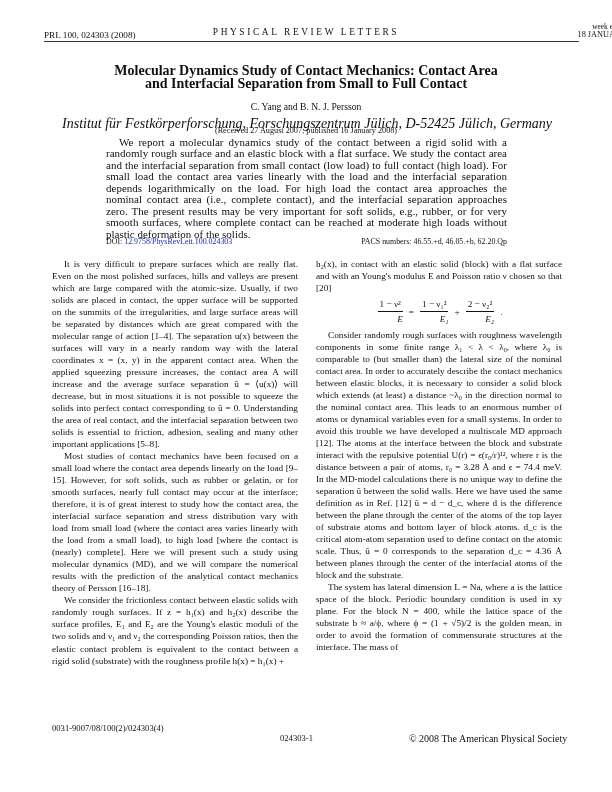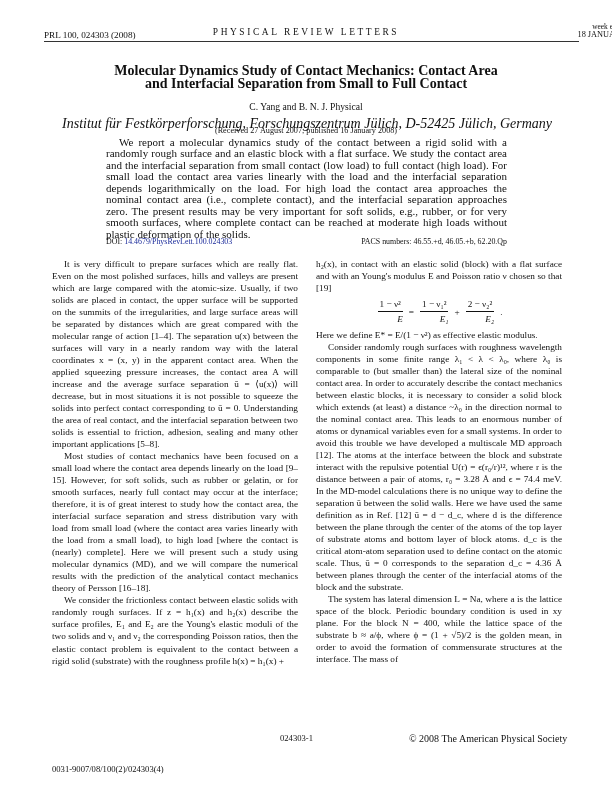--- a/index.html
+++ b/index.html
@@ -29,79 +29,78 @@
   .col-right { left: 316px; }
   .col p { margin: 0; text-indent: 12px; }
   .col p.noindent { text-indent: 0; }
   .eq { margin: 4px 0 3px 0; text-align: center; height: 28px; position: relative; }
   .eq-inner { display: inline-flex; align-items: center; gap: 4px; font-style: italic; font-size: 9.2px; }
   .frac { display: inline-flex; flex-direction: column; align-items: flex-end; padding: 0 2px; }
   .frac .num { border-bottom: 0.8px solid #111; padding: 0 2px 1px; font-style: normal; }
   .frac .den { padding-top: 1px; }
   .op { font-style: normal; }
 
-  .foot-left { left: 52px; top: 764px; font-size: 8.6px; }
+  .foot-left { left: 52px; top: 723px; font-size: 8.6px; }
   .foot-center { left: 280px; top: 733px; font-size: 8.6px; }
   .foot-right { left: 409px; top: 733px; font-size: 10px; }
 </style>
 </head>
 <body>
 
 <div class="abs hdr-left">
   <span>PRL </span><b>100</b><span>, 024303 (2008)</span>
 </div>
 <div class="abs hdr-center">PHYSICAL REVIEW LETTERS</div>
 <div class="abs hdr-right">
   <div>week ending</div>
   <div class="l2">18 JANUARY 2008</div>
 </div>
 <div class="abs hdr-rule"></div>
 
 <div class="abs title">
   <div>Molecular Dynamics Study of Contact Mechanics: Contact Area</div>
   <div>and Interfacial Separation from Small to Full Contact</div>
 </div>
-<div class="abs authors">C. Yang and B. N. J. Physical</div>
+<div class="abs authors">C. Yang and B. N. J. Persson</div>
 <div class="abs affil">Institut für Festkörperforschung, Forschungszentrum Jülich, D-52425 Jülich, Germany</div>
 <div class="abs received">(Received 27 August 2007; published 16 January 2008)</div>
 
 <div class="abs abstract">We report a molecular dynamics study of the contact between a rigid solid with a randomly rough surface and an elastic block with a flat surface. We study the contact area and the interfacial separation from small contact (low load) to full contact (high load). For small load the contact area varies linearly with the load and the interfacial separation depends logarithmically on the load. For high load the contact area approaches the nominal contact area (i.e., complete contact), and the interfacial separation approaches zero. The present results may be very important for soft solids, e.g., rubber, or for very smooth surfaces, where complete contact can be reached at moderate high loads without plastic deformation of the solids.</div>
 
 <div class="abs doi-row">
-  <span class="doi-label">DOI: </span><span class="doi-link">14.4679/PhysRevLett.100.024303</span>
+  <span class="doi-label">DOI: </span><span class="doi-link">12.9758/PhysRevLett.100.024303</span>
   <span class="pacs">PACS numbers: 46.55.+d, 46.05.+b, 62.20.Qp</span>
 </div>
 
 <div class="abs col col-left">
   <p>It is very difficult to prepare surfaces which are really flat. Even on the most polished surfaces, hills and valleys are present which are large compared with the atomic-size. Usually, if two solids are placed in contact, the upper surface will be supported on the summits of the irregularities, and large surface areas will be separated by distances which are great compared with the molecular range of action [1–4]. The separation u(x) between the surfaces will vary in a nearly random way with the lateral coordinates x = (x, y) in the apparent contact area. When the applied squeezing pressure increases, the contact area A will increase and the average surface separation ū = ⟨u(x)⟩ will decrease, but in most situations it is not possible to squeeze the solids into perfect contact corresponding to ū = 0. Understanding the area of real contact, and the interfacial separation between two solids is essential to friction, adhesion, sealing and many other important applications [5–8].</p>
   <p>Most studies of contact mechanics have been focused on a small load where the contact area depends linearly on the load [9–15]. However, for soft solids, such as rubber or gelatin, or for smooth surfaces, nearly full contact may occur at the interface; therefore, it is of great interest to study how the contact area, the interfacial surface separation and stress distribution vary with load from small load (where the contact area varies linearly with the load from a small load), to high load [where the contact is (nearly) complete]. Here we will present such a study using molecular dynamics (MD), and we will compare the numerical results with the prediction of the analytical contact mechanics theory of Persson [16–18].</p>
   <p>We consider the frictionless contact between elastic solids with randomly rough surfaces. If z = h₁(x) and h₂(x) describe the surface profiles, E₁ and E₂ are the Young's elastic moduli of the two solids and ν₁ and ν₂ the corresponding Poisson ratios, then the elastic contact problem is equivalent to the contact between a rigid solid (substrate) with the roughness profile h(x) = h₁(x) +</p>
 </div>
 
 <div class="abs col col-right">
-  <p class="noindent">h₂(x), in contact with an elastic solid (block) with a flat surface and with an Young's modulus E and Poisson ratio ν chosen so that [19]</p>
+  <p class="noindent">h₂(x), in contact with an elastic solid (block) with a flat surface and with an Young's modulus E and Poisson ratio ν chosen so that [20]</p>
   <div class="eq">
     <span class="eq-inner">
       <span class="frac">
           <span class="num">1 − ν²</span>
           <span class="den">E</span>
         </span>
       <span class="op">=</span>
       <span class="frac">
           <span class="num">1 − ν₁²</span>
           <span class="den">E₁</span>
         </span>
       <span class="op">+</span>
       <span class="frac">
           <span class="num">2 − ν₂²</span>
           <span class="den">E₂</span>
         </span>
       <span class="op">.</span>
     </span>
   </div>
-  <p class="noindent">Here we define E* = E/(1 − ν²) as effective elastic modulus.</p>
   <p>Consider randomly rough surfaces with roughness wavelength components in some finite range λ₁ &lt; λ &lt; λ₀, where λ₀ is comparable to (but smaller than) the lateral size of the nominal contact area. In order to accurately describe the contact mechanics between elastic blocks, it is necessary to consider a solid block which extends (at least) a distance ~λ₀ in the direction normal to the nominal contact area. This leads to an enormous number of atoms or dynamical variables even for a small systems. In order to avoid this trouble we have developed a multiscale MD approach [12]. The atoms at the interface between the block and substrate interact with the repulsive potential U(r) = ϵ(r₀/r)¹², where r is the distance between a pair of atoms, r₀ = 3.28 Å and ϵ = 74.4 meV. In the MD-model calculations there is no unique way to define the separation ū between the solid walls. Here we have used the same definition as in Ref. [12] ū = d − d_c, where d is the difference between the plane through the center of the atoms of the top layer of substrate atoms and bottom layer of block atoms. d_c is the critical atom-atom separation used to define contact on the atomic scale. Thus, ū = 0 corresponds to the separation d_c = 4.36 Å between planes through the center of the interfacial atoms of the block and the substrate.</p>
   <p>The system has lateral dimension L = Na, where a is the lattice space of the block. Periodic boundary condition is used in xy plane. For the block N = 400, while the lattice space of the substrate b ≈ a/ϕ, where ϕ = (1 + √5)/2 is the golden mean, in order to avoid the formation of commensurate structures at the interface. The mass of</p>
 </div>
 
 <div class="abs foot-left">0031-9007/08/100(2)/024303(4)</div>
 <div class="abs foot-center">024303-1</div>
 <div class="abs foot-right">© 2008 The American Physical Society</div>
 
 </body></html>

